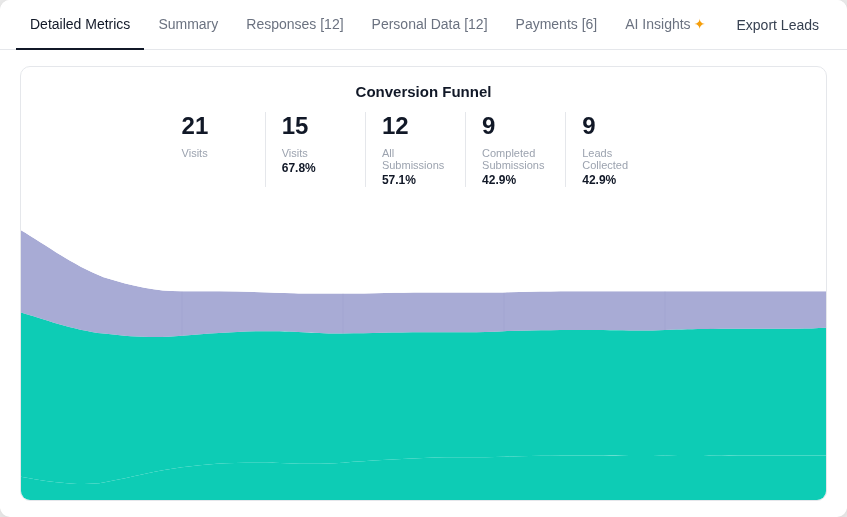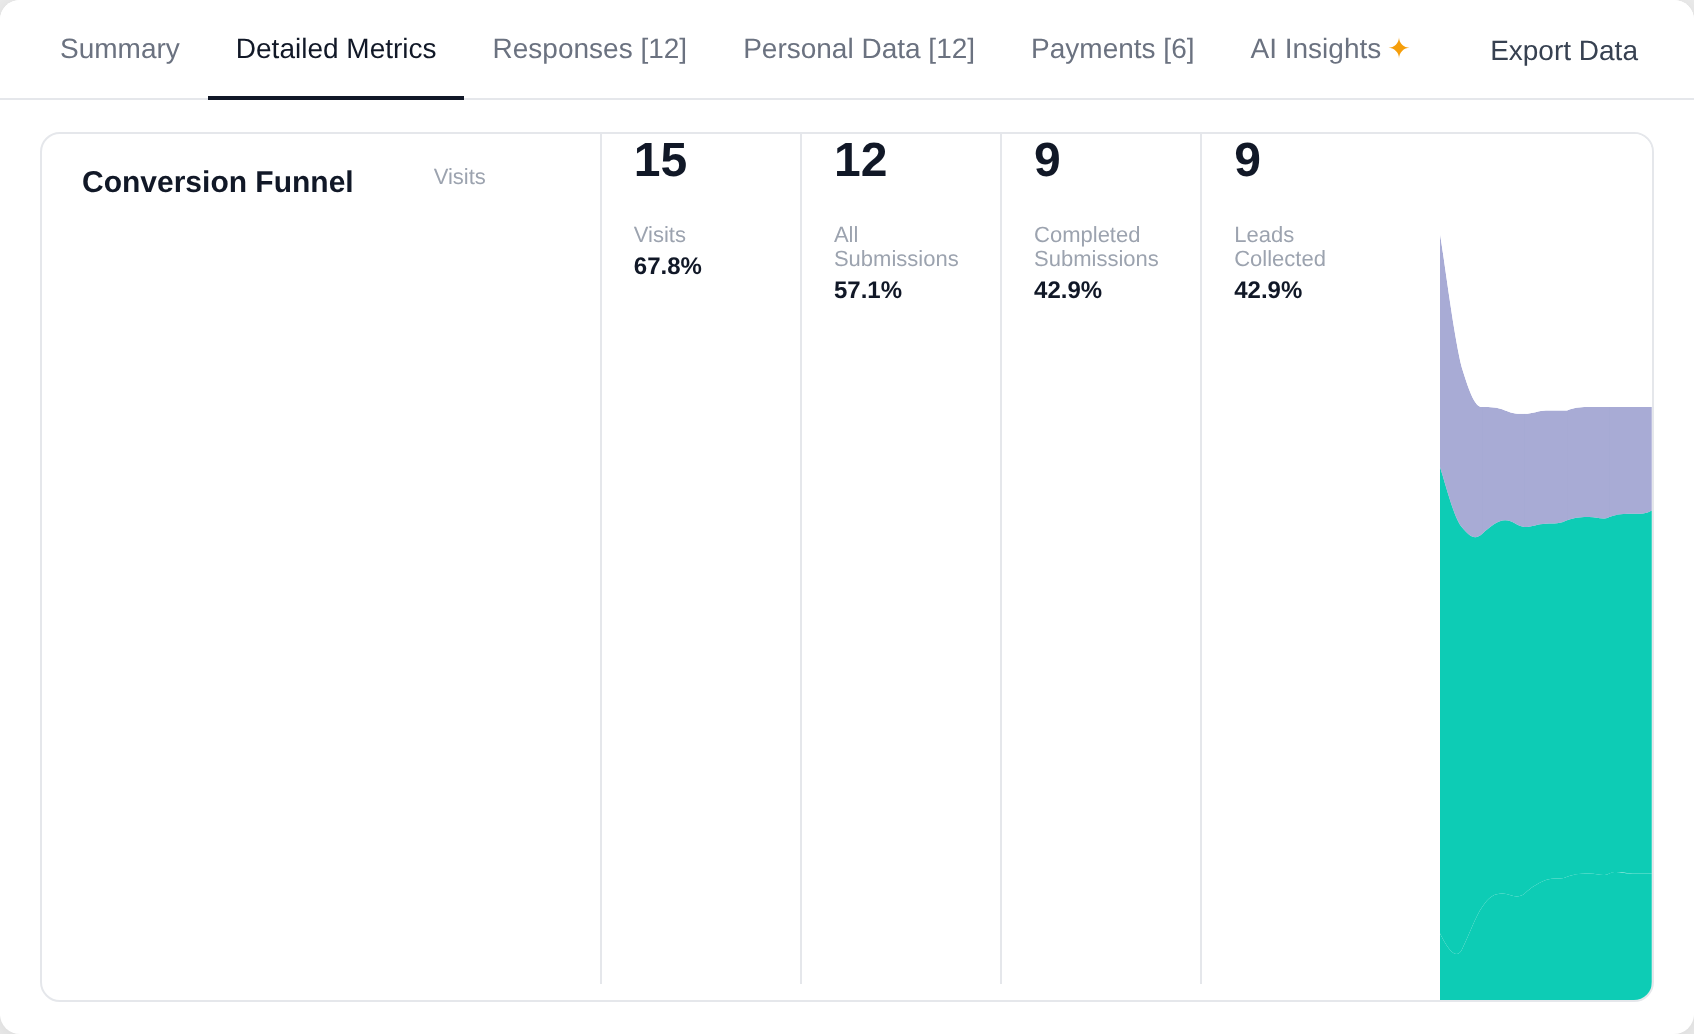--- a/index.html
+++ b/index.html
@@ -64,22 +64,23 @@
       overflow: hidden;
       display: flex;
       flex-direction: column;
     }
     .card {
       background: #fff;
       border: 1px solid #e5e7eb;
       border-radius: 10px;
       flex: 1;
       display: flex;
-      flex-direction: row;
-      overflow: hidden;
+      flex-direction: column;
+      overflow: hidden;
+      align-items: center;
     }
     .card-title {
       font-size: 15px;
       font-weight: 600;
       color: #111827;
       padding: 16px 20px 12px;
     }
     .metrics-row {
       display: flex;
       padding: 0 20px 8px;
@@ -97,21 +98,21 @@
     }
     .metric-value {
       font-size: 24px;
       font-weight: 600;
       color: #111827;
       line-height: 1.2;
     }
     .metric-label {
       font-size: 11px;
       color: #9ca3af;
-      margin-top: 16px;
+      margin-top: 6px;
     }
     .metric-pct {
       font-size: 12px;
       font-weight: 600;
       color: #111827;
       margin-top: 2px;
     }
     .chart-area {
       flex: 1;
       position: relative;
@@ -138,39 +139,40 @@
       width: 8px;
       height: 8px;
       border-radius: 50%;
     }
   </style>
 </head>
 <body>
 
 <div class="window">
   <div class="tab-bar">
+    <div class="tab active">Detailed Metrics</div>
     <div class="tab">Summary</div>
-    <div class="tab active">Detailed Metrics</div>
     <div class="tab">Responses [12]</div>
     <div class="tab">Personal Data [12]</div>
     <div class="tab">Payments [6]</div>
     <div class="tab">
       <span>AI Insights</span>
         <span class="ai-star">✦</span>
     </div>
     <div class="tab-spacer"></div>
-    <div class="export-btn">Export Data</div>
+    <div class="export-btn">Export Leads</div>
   </div>
 
   <div class="main-content">
     <div class="card">
       <div class="card-title">Conversion Funnel</div>
 
       <div class="metrics-row">
         <div class="metric-col">
+          <div class="metric-value">21</div>
           <div class="metric-label">Visits</div>
         </div>
         <div class="metric-col">
           <div class="metric-value">15</div>
           <div class="metric-label">Visits</div>
           <div class="metric-pct">67.8%</div>
         </div>
         <div class="metric-col">
           <div class="metric-value">12</div>
           <div class="metric-label">All Submissions</div>

